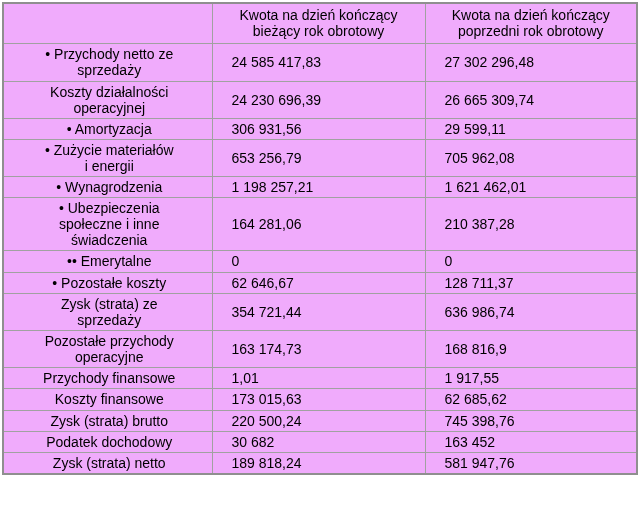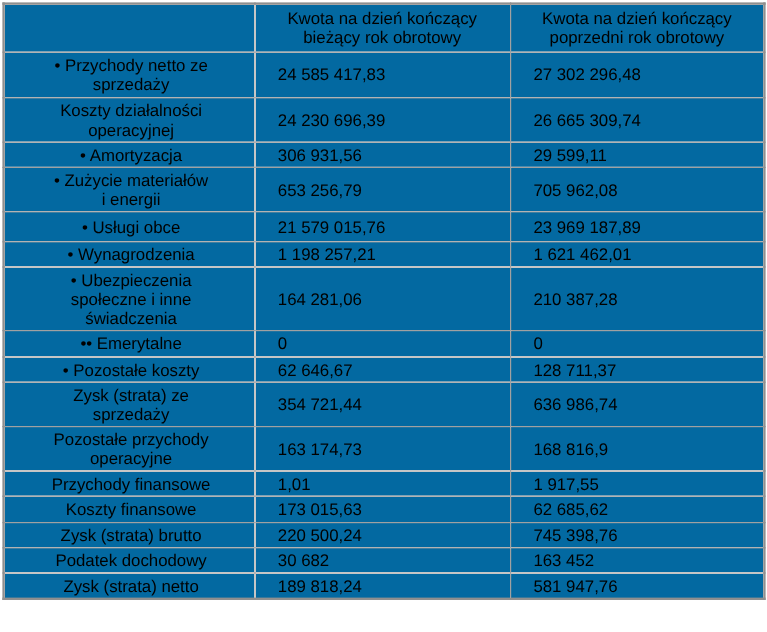--- a/index.html
+++ b/index.html
@@ -24,21 +24,21 @@
   col.c-label   { width: 209px; }
   col.c-current { width: 213px; }
   col.c-previous{ width: 212px; }
   th, td {
     border: 1px solid #a1a1a1;
     font-size: 14px;
     line-height: 16px;
     font-weight: normal;
     vertical-align: middle;
     overflow: hidden;
-    background: #0369a1;
+    background: #f0abfc;
   }
   th.col-head {
     text-align: center;
     white-space: pre-line;
     padding: 3px 6px;
   }
   td.label-cell {
     text-align: center;
     white-space: pre-line;
     padding: 2px 4px 2px 7px;
@@ -83,25 +83,20 @@
       <tr style="height:20px">
         <td class="label-cell">• Amortyzacja</td>
         <td class="value-cell">306 931,56</td>
         <td class="value-cell">29 599,11</td>
       </tr>
       <tr style="height:34px">
         <td class="label-cell">• Zużycie materiałów
 i energii</td>
         <td class="value-cell">653 256,79</td>
         <td class="value-cell">705 962,08</td>
-      </tr>
-      <tr style="height:25px">
-        <td class="label-cell">• Usługi obce</td>
-        <td class="value-cell">21 579 015,76</td>
-        <td class="value-cell">23 969 187,89</td>
       </tr>
       <tr style="height:21px">
         <td class="label-cell">• Wynagrodzenia</td>
         <td class="value-cell">1 198 257,21</td>
         <td class="value-cell">1 621 462,01</td>
       </tr>
       <tr style="height:50px">
         <td class="label-cell">• Ubezpieczenia
 społeczne i inne
 świadczenia</td>

